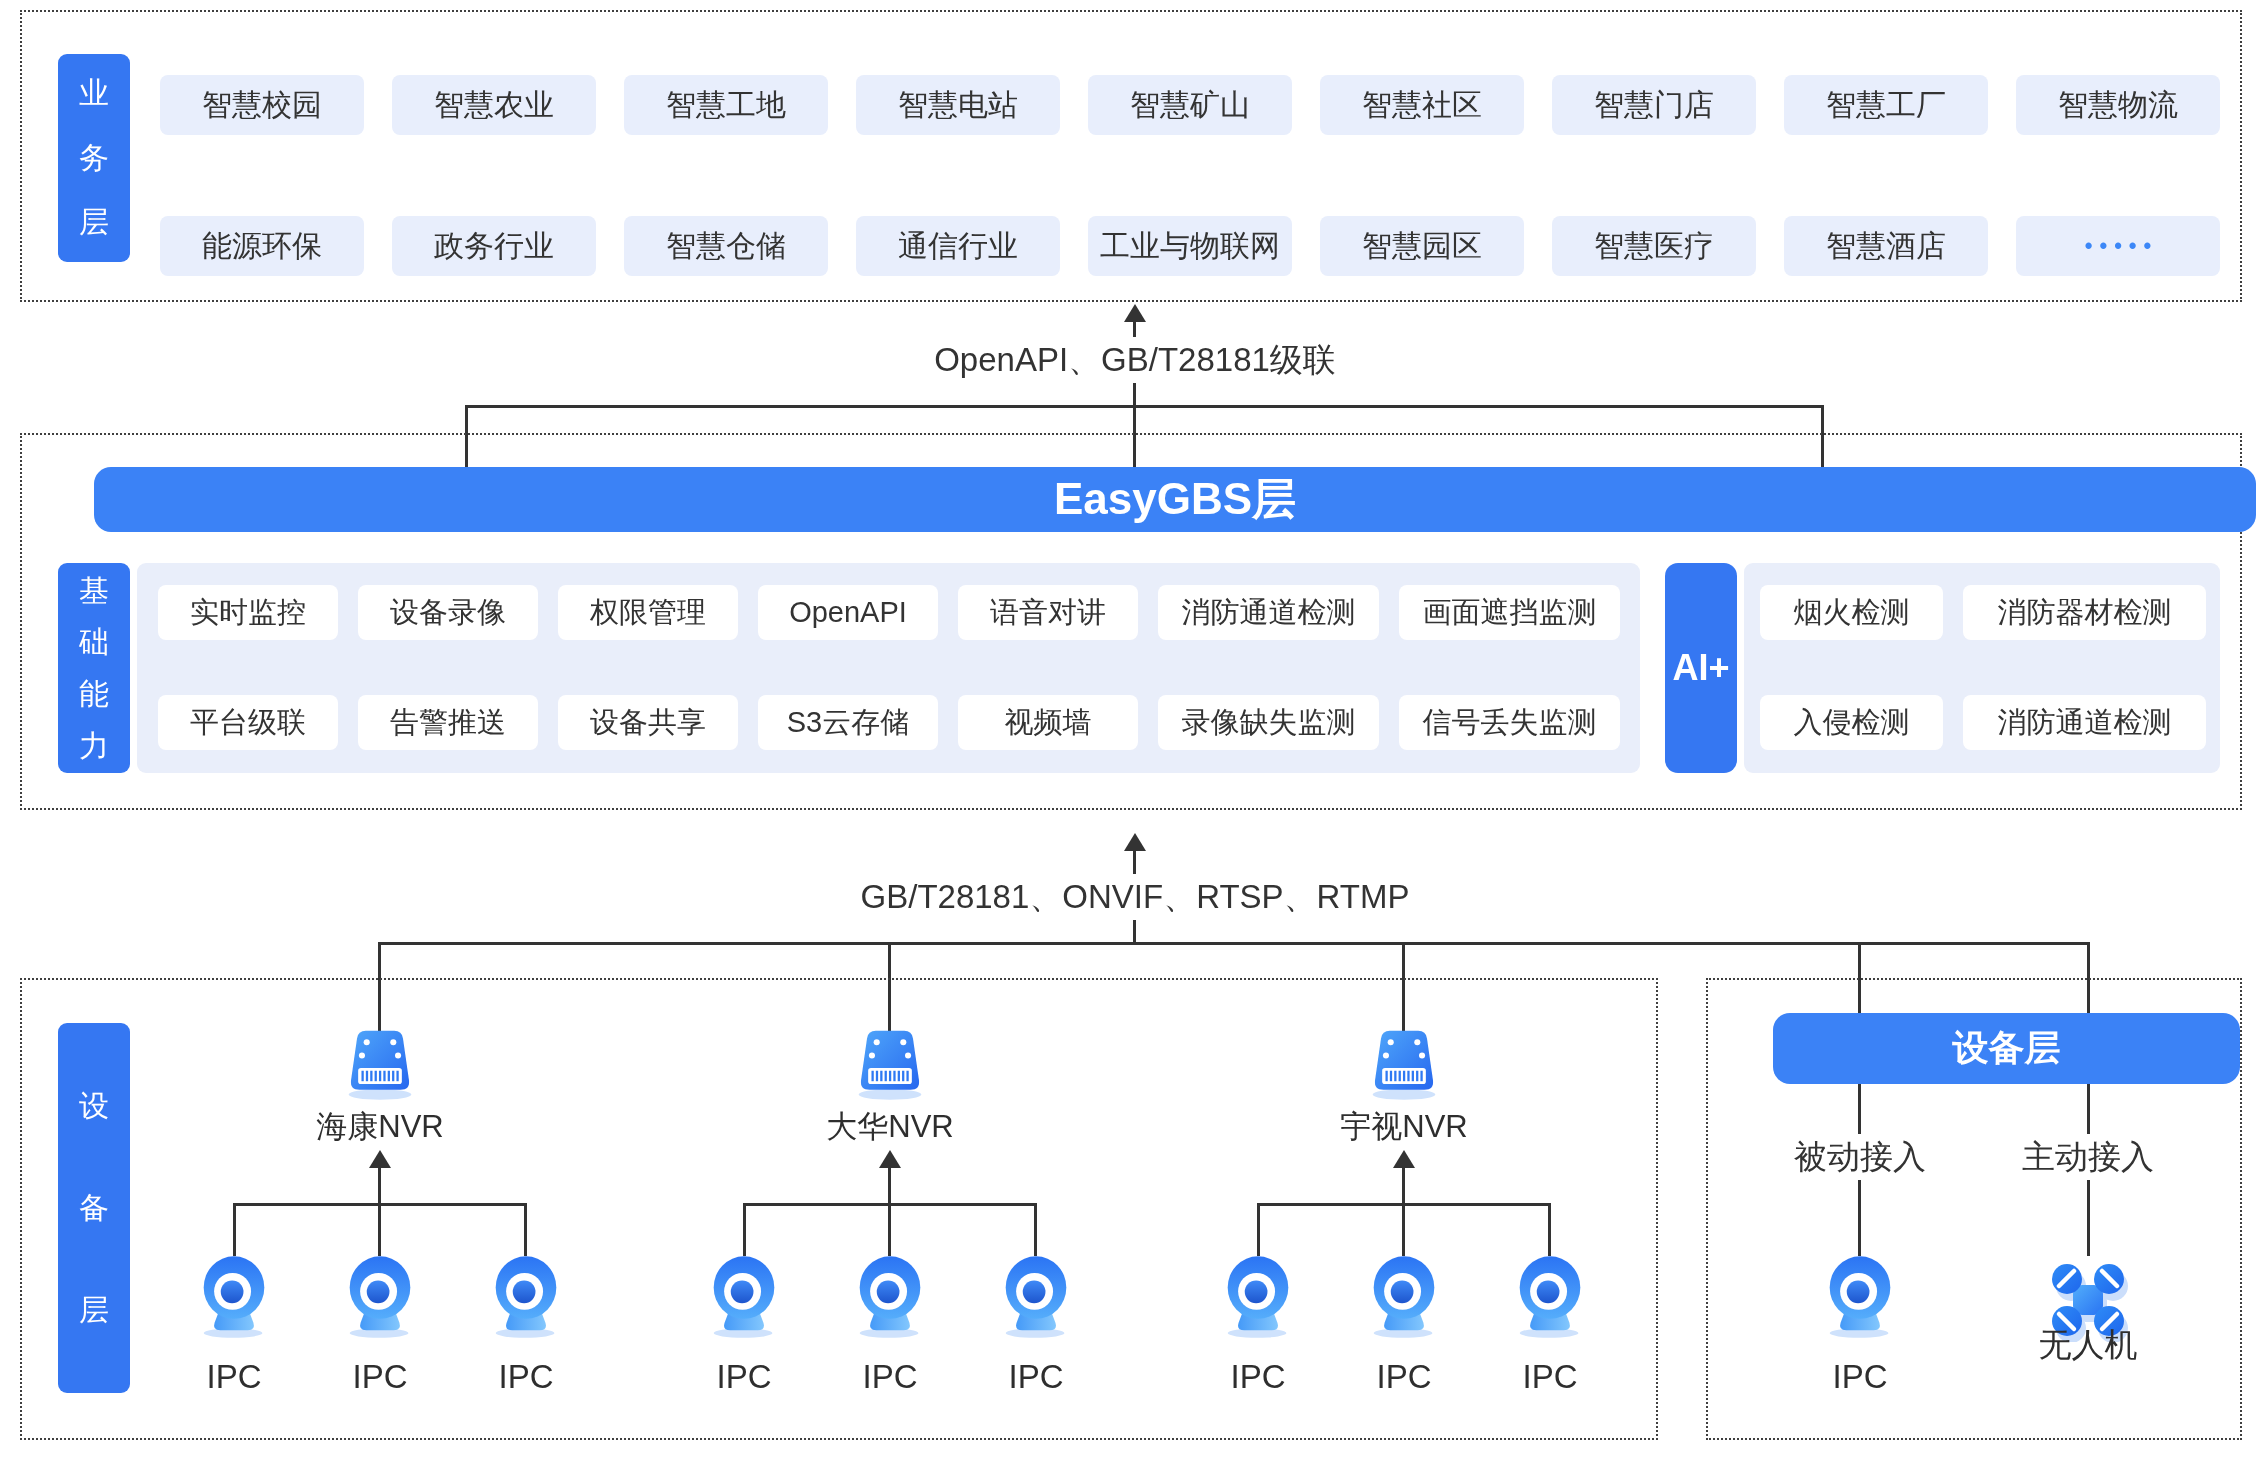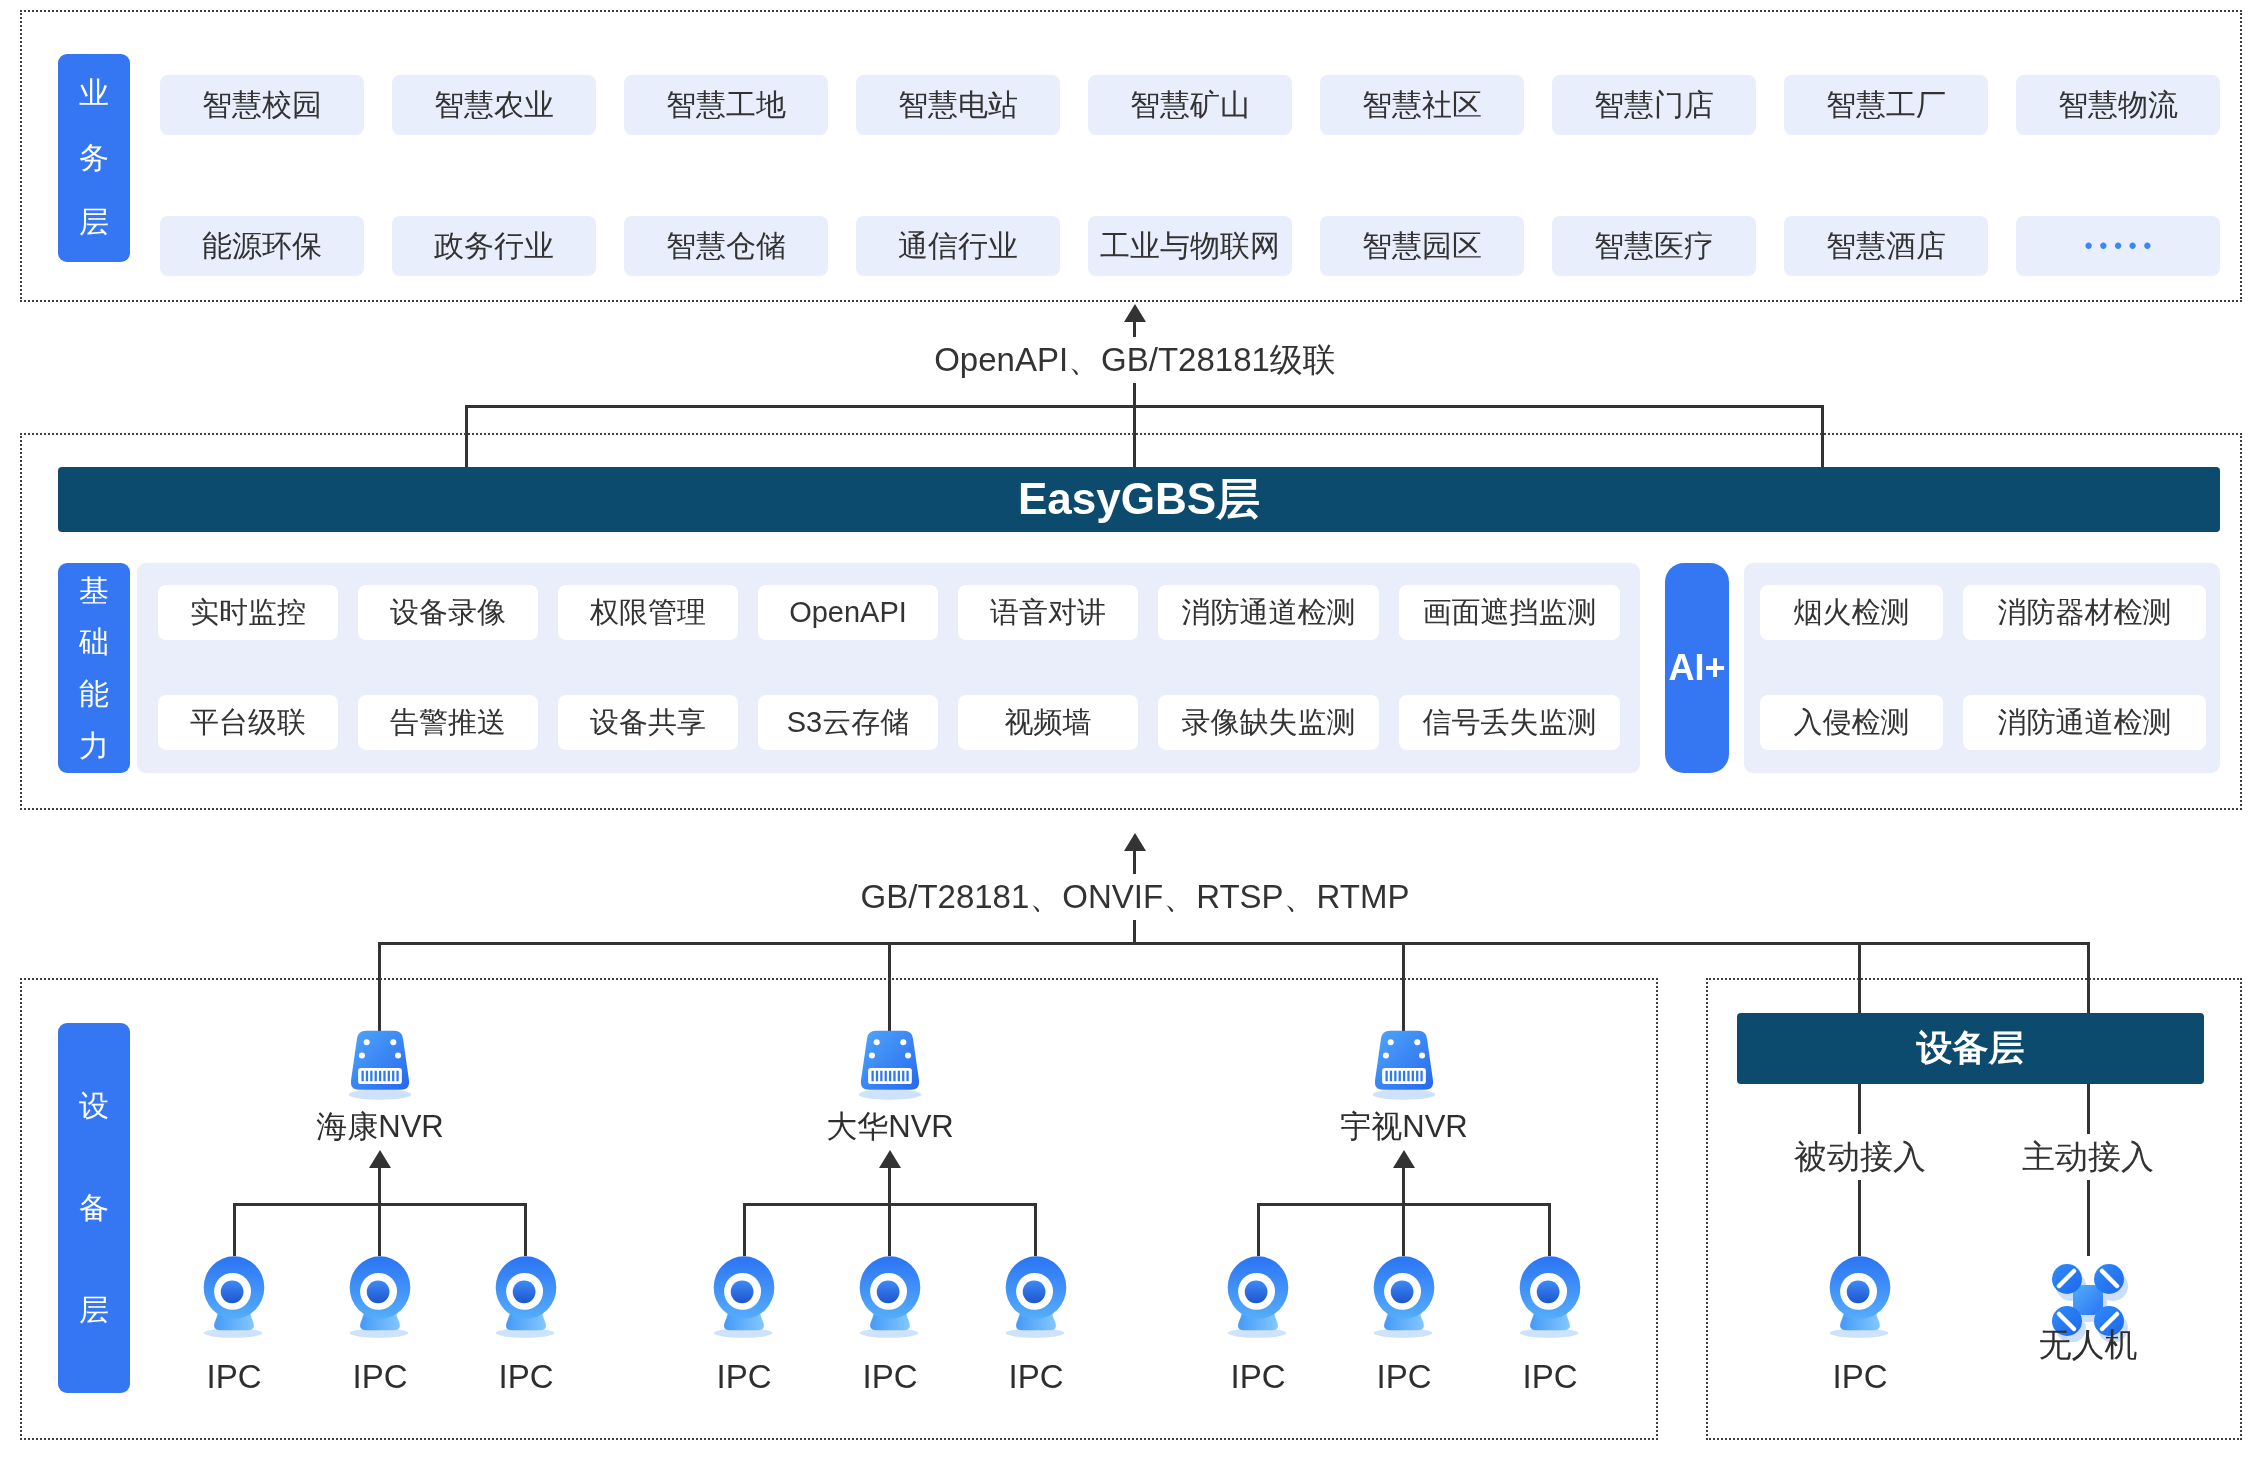--- a/index.html
+++ b/index.html
@@ -27,25 +27,25 @@
     font-size:30px;color:#333;font-weight:500;white-space:nowrap;
   }
   .pill.biz{width:204px;height:60px;}
   .pill.white{background:#ffffff;height:55px;font-size:29px;}
   .w-s{width:180px;} .w-l{width:221px;}
   .a-s{width:183px;} .a-l{width:243px;}
   .dots{color:#3C87F7;font-size:22px;letter-spacing:7px;font-weight:bold;padding-left:7px;}
   
   .panel{position:absolute;background:#E9EEFA;border-radius:9px;}
   .banner{
-    position:absolute;background:#0c4a6e;border-radius:4px;color:#fff;
-    display:flex;align-items:center;justify-content:center;font-weight:bold;
+    position:absolute;background:#3b82f6;border-radius:17px;color:#fff;
+    display:flex;align-items:center;justify-content:center;font-weight:bold;margin-left:36px;
   }
   .ai-label{
-    position:absolute;width:64px;background:#3577F2;border-radius:19px;color:#fff;
+    position:absolute;width:72px;background:#3577F2;border-radius:13px;color:#fff;
     display:flex;align-items:center;justify-content:center;font-size:36px;font-weight:bold;
   }
   
   .hl{position:absolute;height:3px;background:#333;}
   .vl{position:absolute;width:3px;background:#333;}
   .arr{position:absolute;width:0;height:0;border-left:11px solid transparent;border-right:11px solid transparent;border-bottom:18px solid #333;}
   .conn-label{
     position:absolute;transform:translateX(-50%);background:#fff;padding:0 16px;
     font-size:33px;height:46px;line-height:46px;white-space:nowrap;color:#333;font-weight:500;
   }

